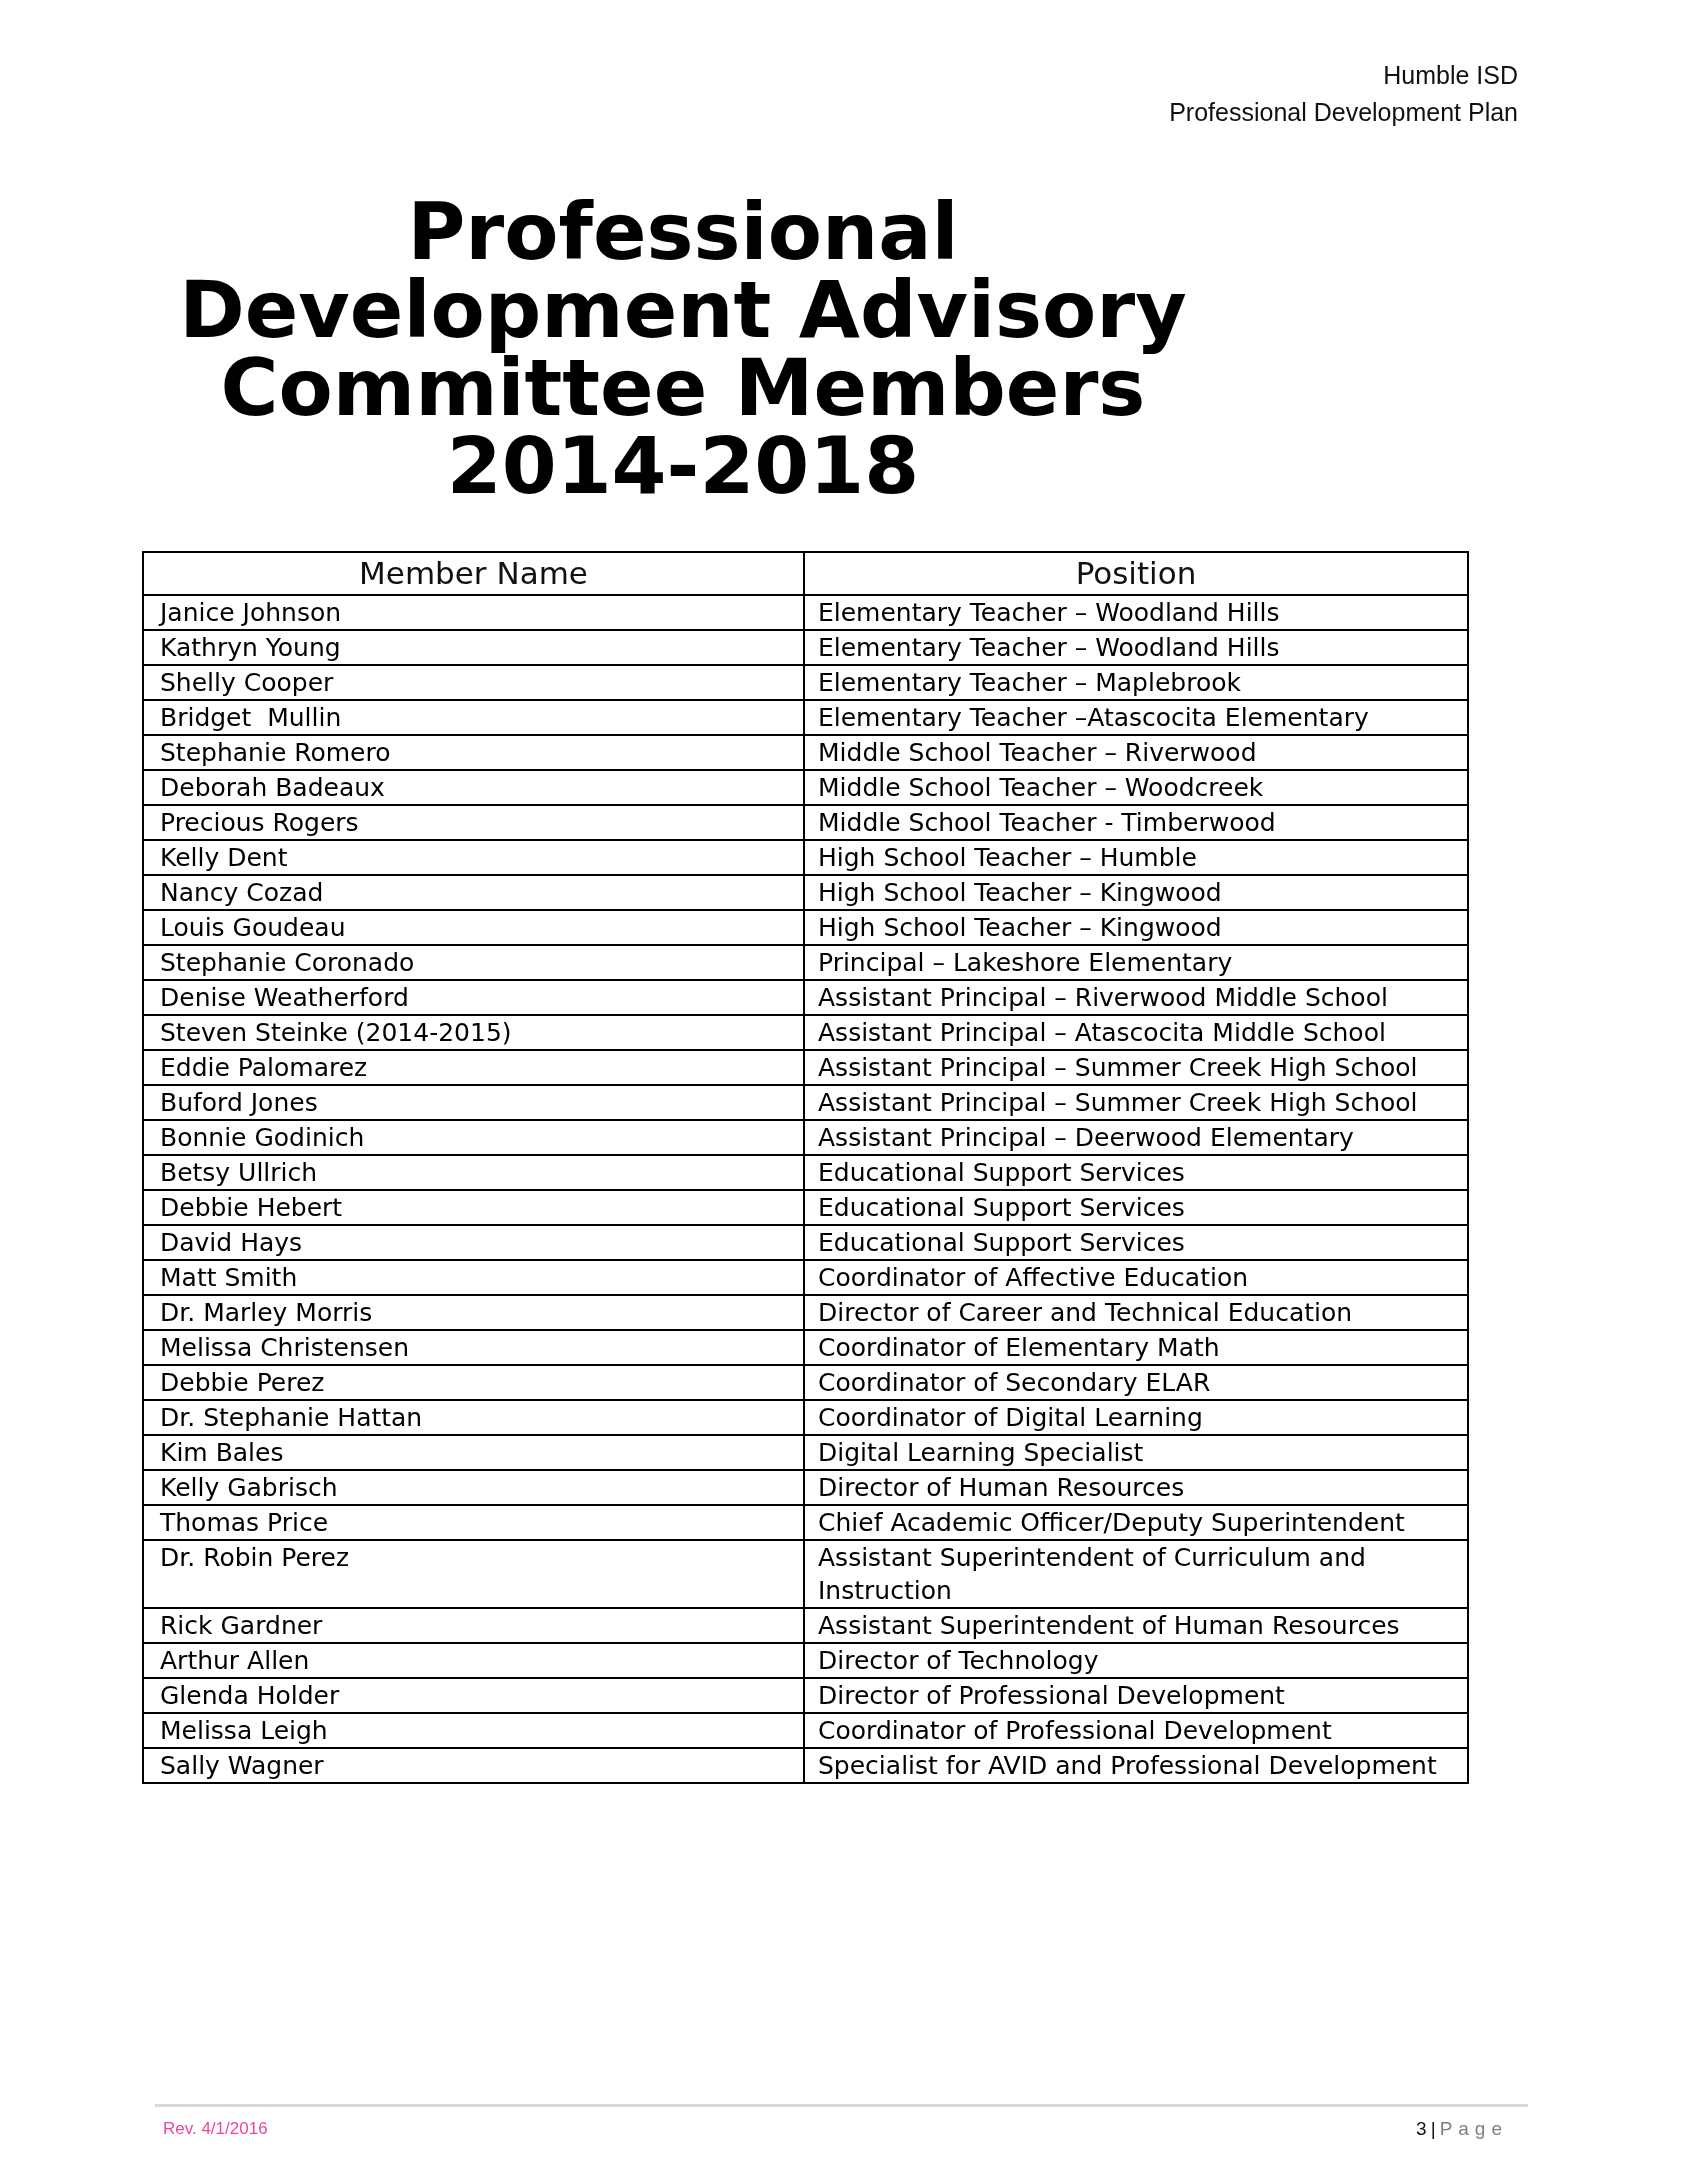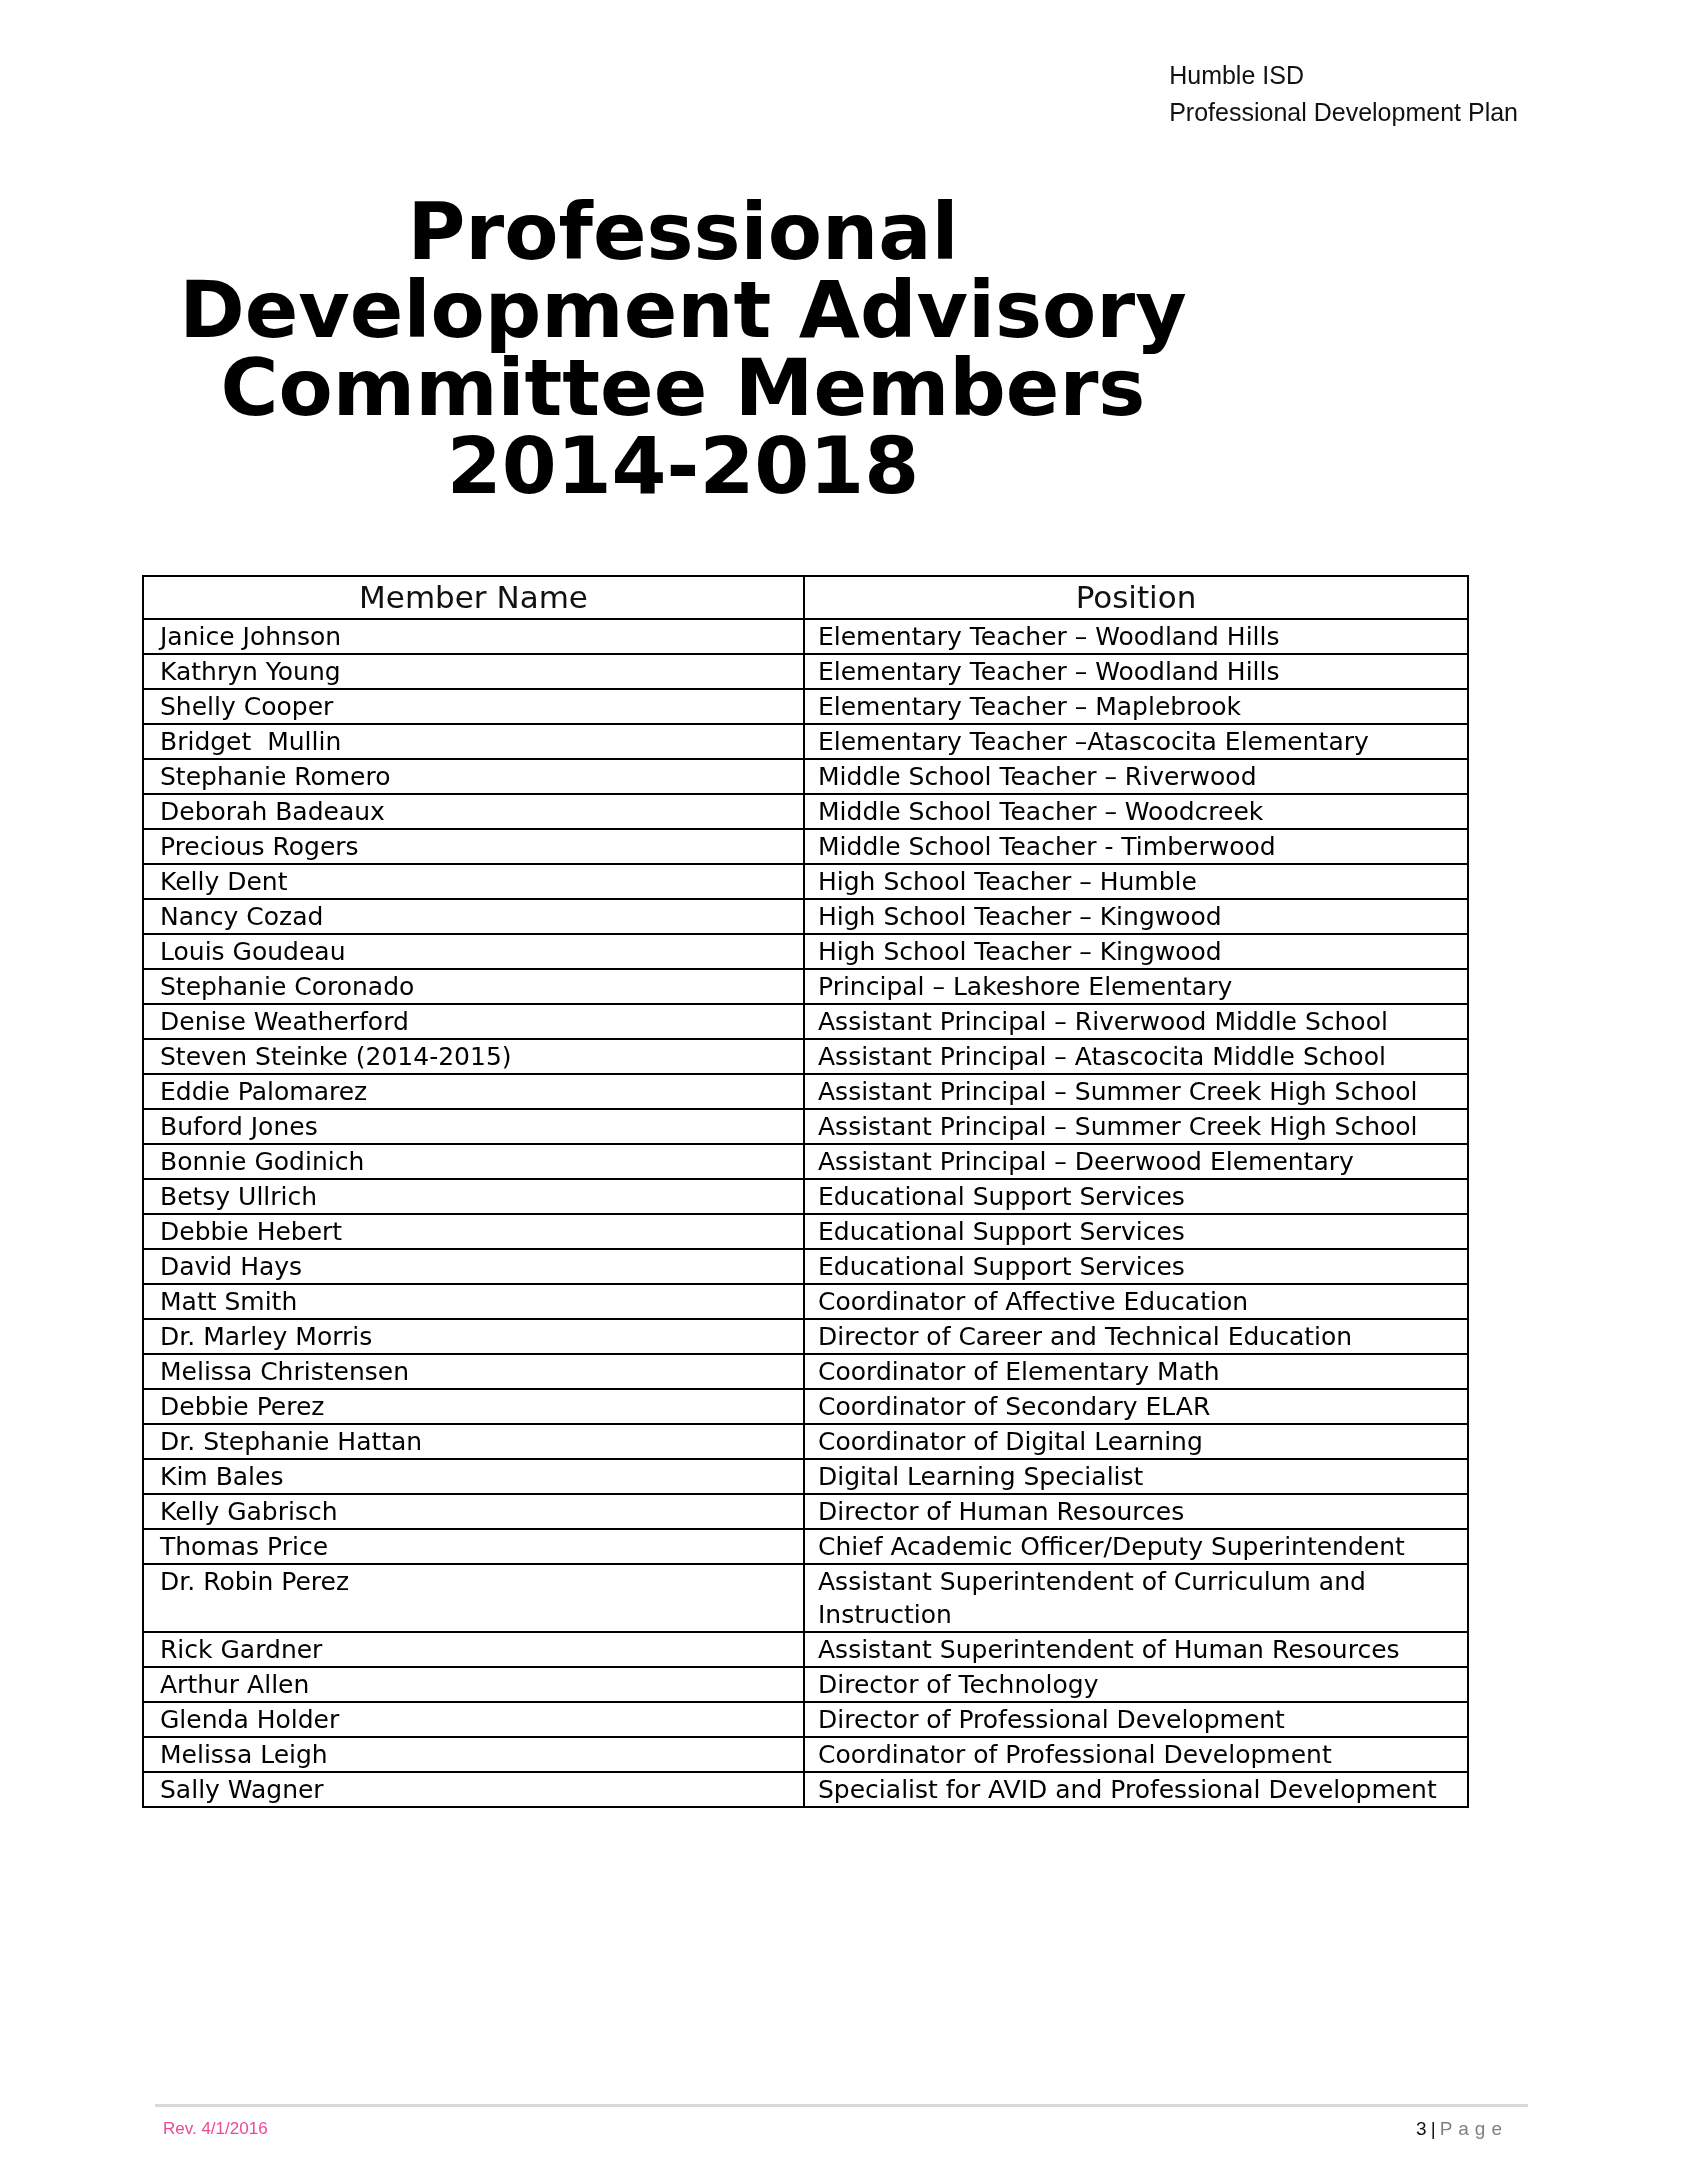--- a/index.html
+++ b/index.html
@@ -11,20 +11,21 @@
     width: 1683px;
     height: 2178px;
     position: relative;
     overflow: hidden;
     color: #000000;
   }
   .page-header {
     position: absolute;
     right: 165px;
     top: 57px;
+    text-align: right;
     font-family: "Liberation Sans", sans-serif;
     font-size: 25px;
     line-height: 37px;
     color: #111111;
   }
   .page-header div { white-space: nowrap; }
   .title {
     position: absolute;
     left: 0;
     width: 1378px;
@@ -38,21 +39,21 @@
     padding-left: 0;
   }
   .title-inner {
     display: inline-block;
     width: 1010px;
     margin-left: -12px;
   }
   table.members {
     position: absolute;
     left: 142px;
-    top: 575px;
+    top: 551px;
     width: 1326px;
     border-collapse: collapse;
     font-family: "DejaVu Sans", sans-serif;
     font-size: 25px;
     table-layout: fixed;
   }
   table.members col.c1 { width: 661px; }
   table.members col.c2 { width: 664px; }
   table.members th, table.members td {
     border: 2.4px solid #000000;

